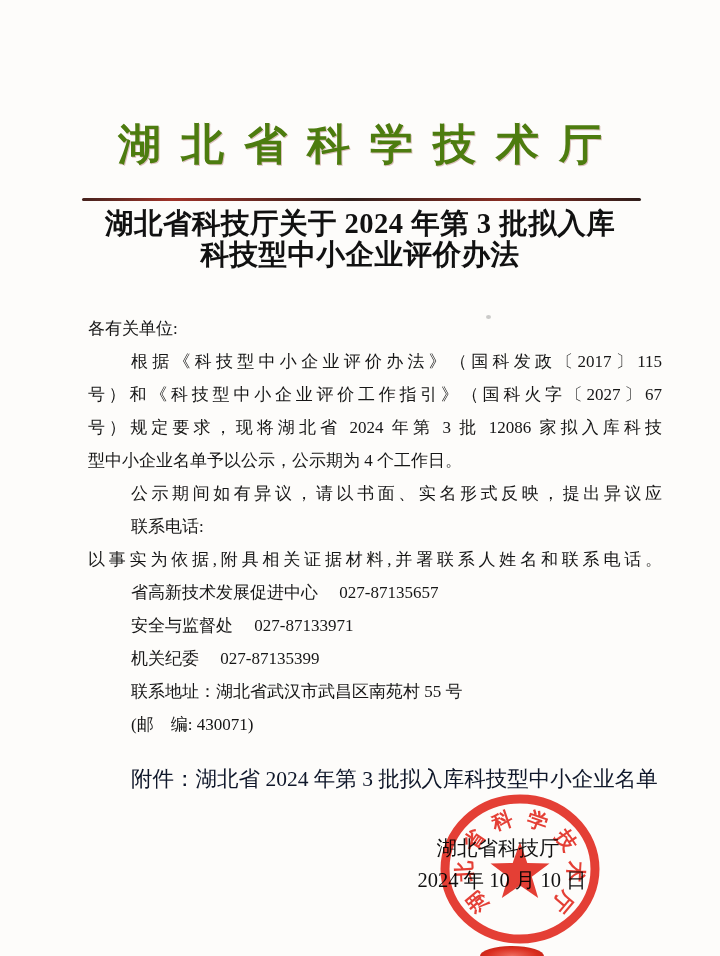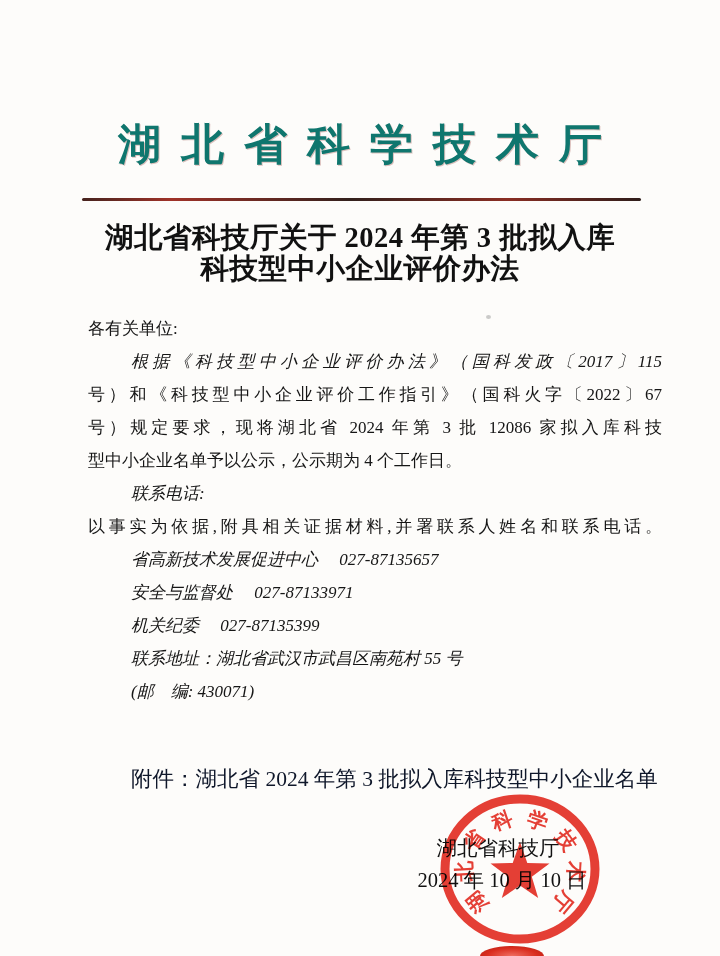--- a/index.html
+++ b/index.html
@@ -7,38 +7,38 @@
     position:relative;width:720px;height:956px;margin:0 auto;
     background:#fdfcfa;overflow:hidden;
     font-family:"Liberation Serif","DejaVu Serif",serif;
     color:#151515;
   }
   
   .agency-header{
     position:absolute;top:118px;left:0;width:720px;
     text-align:center;font-size:43px;font-weight:700;
     letter-spacing:20px;padding-left:20px;box-sizing:border-box;
-    color:#0f766e;line-height:54px;
+    color:#4d7c0f;line-height:54px;
     text-shadow:1px 1px 0 rgba(120,10,5,.25);
     white-space:nowrap;
   }
   .divider{
     position:absolute;top:198px;left:82px;width:559px;height:3px;
     background:linear-gradient(90deg,#46231e 0%,#a03228 16%,#33201c 48%,#8a2d23 76%,#2f1d1a 100%);
     border-radius:2px;
   }
   .doc-title{
-    position:absolute;top:222px;left:40px;width:640px;
+    position:absolute;top:208px;left:40px;width:640px;
     text-align:center;font-weight:700;font-size:28.5px;line-height:31px;
     color:#111;letter-spacing:.5px;
   }
   
   .body-block{position:absolute;top:312px;left:88px;width:574px;font-size:17px;color:#161616;}
   .line{line-height:33px;height:33px;overflow:visible;white-space:pre-wrap;}
-  .ind{padding-left:43px;font-style:italic;}
+  .ind{padding-left:43px;}
   .fill{text-align:justify;text-align-last:justify;text-justify:inter-character;}
   .attachment-line{
     position:absolute;top:763px;left:88px;width:574px;
     font-size:21.5px;line-height:33px;padding-left:43px;box-sizing:border-box;
     color:#0f172a;white-space:pre-wrap;
   }
   
   .sig{position:absolute;text-align:center;font-size:20.5px;color:#111;line-height:28px;white-space:pre;}
   .sig-agency{top:834px;left:358px;width:280px;}
   .sig-date{top:866px;left:362px;width:280px;}
@@ -65,23 +65,24 @@
   <div class="divider"></div>
 
   <div class="doc-title">
     <div>湖北省科技厅关于 2024 年第 3 批拟入库</div>
     <div>科技型中小企业评价办法</div>
   </div>
 
   <div class="body-block">
     <div class="line">各有关单位:</div>
     <div class="line ind fill">根据《科技型中小企业评价办法》（国科发政〔2017〕115</div>
-    <div class="line fill">号）和《科技型中小企业评价工作指引》（国科火字〔2022〕67</div>
+    <div class="line fill">号）和《科技型中小企业评价工作指引》（国科火字〔2027〕67</div>
     <div class="line fill">号）规定要求，现将湖北省 2024 年第 3 批 12086 家拟入库科技</div>
     <div class="line">型中小企业名单予以公示，公示期为 4 个工作日。</div>
+    <div class="line ind fill">公示期间如有异议，请以书面、实名形式反映，提出异议应</div>
     <div class="line ind">联系电话:</div>
     <div class="line fill">以事实为依据,附具相关证据材料,并署联系人姓名和联系电话。</div>
     <div class="line ind">省高新技术发展促进中心　 027-87135657</div>
     <div class="line ind">安全与监督处　 027-87133971</div>
     <div class="line ind">机关纪委　 027-87135399</div>
     <div class="line ind">联系地址：湖北省武汉市武昌区南苑村 55 号</div>
     <div class="line ind">(邮　编: 430071)</div>
   </div>
 
   <div class="attachment-line">附件：湖北省 2024 年第 3 批拟入库科技型中小企业名单</div>

